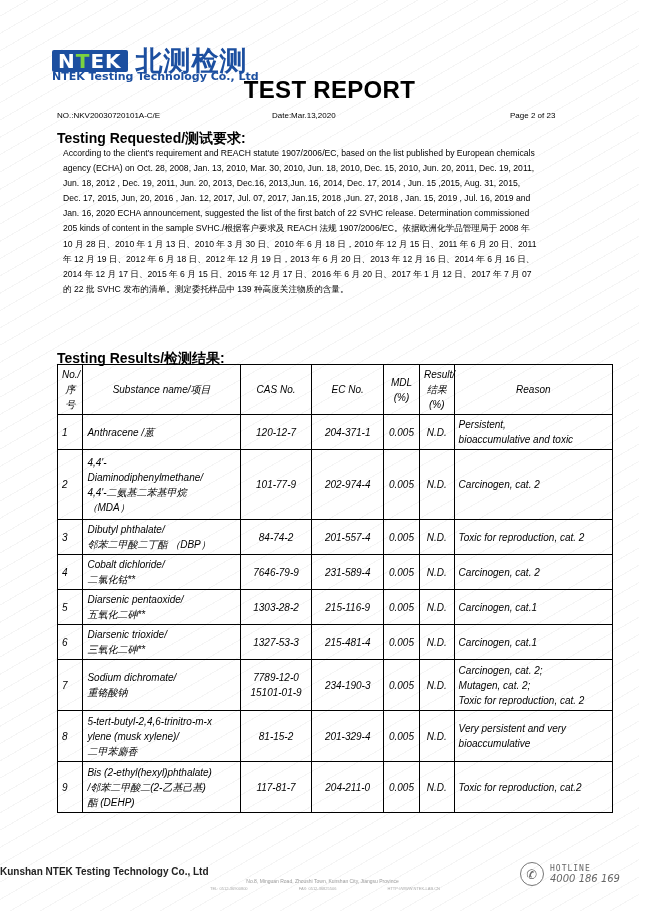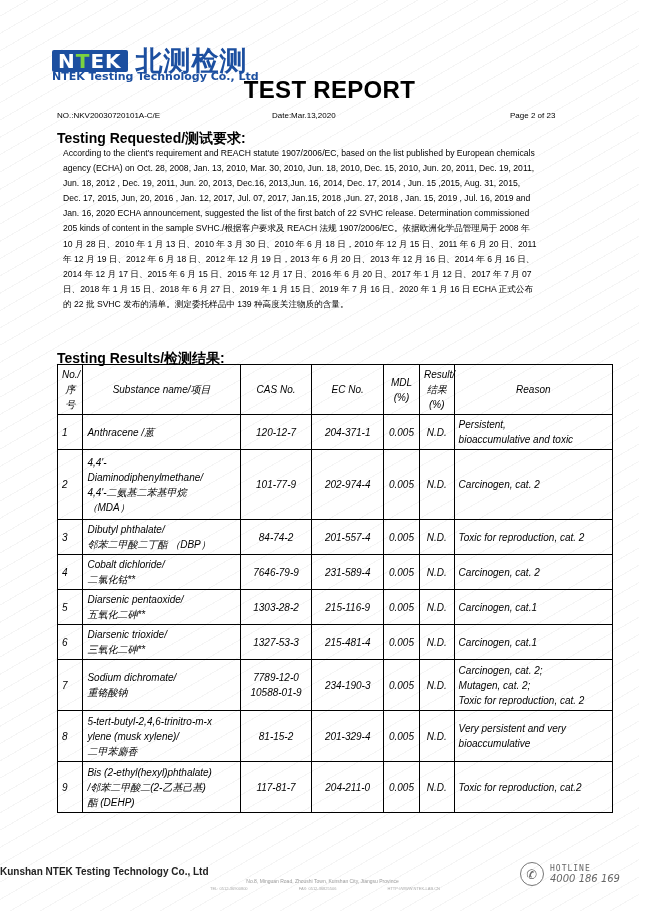--- a/index.html
+++ b/index.html
@@ -72,21 +72,20 @@
   <div class="requested-body" id="req-body">
       <p>According to the client's requirement and REACH statute 1907/2006/EC, based on the list published by European chemicals</p>
       <p style="padding-left: 0px;">agency (ECHA) on Oct. 28, 2008, Jan. 13, 2010, Mar. 30, 2010, Jun. 18, 2010, Dec. 15, 2010, Jun. 20, 2011, Dec. 19, 2011,</p>
       <p style="padding-left: 0px;">Jun. 18, 2012 , Dec. 19, 2011, Jun. 20, 2013,    Dec.16, 2013,Jun. 16, 2014, Dec. 17, 2014 , Jun. 15 ,2015, Aug. 31, 2015,</p>
       <p style="padding-left: 0px;">Dec. 17, 2015, Jun, 20, 2016 , Jan. 12, 2017, Jul. 07, 2017, Jan.15, 2018 ,Jun. 27, 2018 , Jan. 15, 2019 , Jul. 16, 2019 and</p>
       <p style="padding-left: 0px;">Jan. 16, 2020 ECHA announcement, suggested the list of the first batch of 22 SVHC release. Determination commissioned</p>
       <p style="padding-left: 0px;">205 kinds of content in the sample SVHC./根据客户要求及 REACH 法规 1907/2006/EC。依据欧洲化学品管理局于 2008 年</p>
       <p style="padding-left: 0px;">10 月 28 日、2010 年 1 月 13 日、2010 年 3 月 30 日、2010 年 6 月 18 日，2010 年 12 月 15 日、2011 年 6 月 20 日、2011</p>
       <p style="padding-left: 0px;">年 12 月 19 日、2012 年 6 月 18 日、2012 年 12 月 19 日，2013 年 6 月 20 日、2013 年 12 月 16 日、2014 年 6 月 16 日、</p>
       <p style="padding-left: 0px;">2014 年 12 月 17 日、2015 年 6 月 15 日、2015 年 12 月 17 日、2016 年 6 月 20 日、2017 年 1 月 12 日、2017 年 7 月 07</p>
-      <p style="padding-left: 0px;">日、2018 年 1 月 15 日、2018 年 6 月 27 日、2019 年 1 月 15 日、2019 年 7 月 16 日、2020 年 1 月 16 日 ECHA 正式公布</p>
       <p style="padding-left: 0px;">的 22 批 SVHC 发布的清单。测定委托样品中 139 种高度关注物质的含量。</p>
     </div>
 
   <div class="section-h" style="top:350px">Testing Results/检测结果:</div>
 
   <table class="results">
     <colgroup>
       <col class="c-no">
         <col class="c-name">
         <col class="c-cas">
@@ -215,21 +214,21 @@
           </td>
         </tr>
         <tr style="height: 51px;">
           <td class="left">7</td>
           <td class="left">
             <div>Sodium dichromate/</div>
             <div>重铬酸钠</div>
           </td>
           <td class="center">
             <div>7789-12-0</div>
-            <div>10588-01-9</div>
+            <div>15101-01-9</div>
           </td>
           <td class="center">234-190-3</td>
           <td class="center">0.005</td>
           <td class="center">N.D.</td>
           <td class="left">
             <div>Carcinogen, cat. 2;</div>
             <div>Mutagen, cat. 2;</div>
             <div>Toxic for reproduction, cat. 2</div>
           </td>
         </tr>

